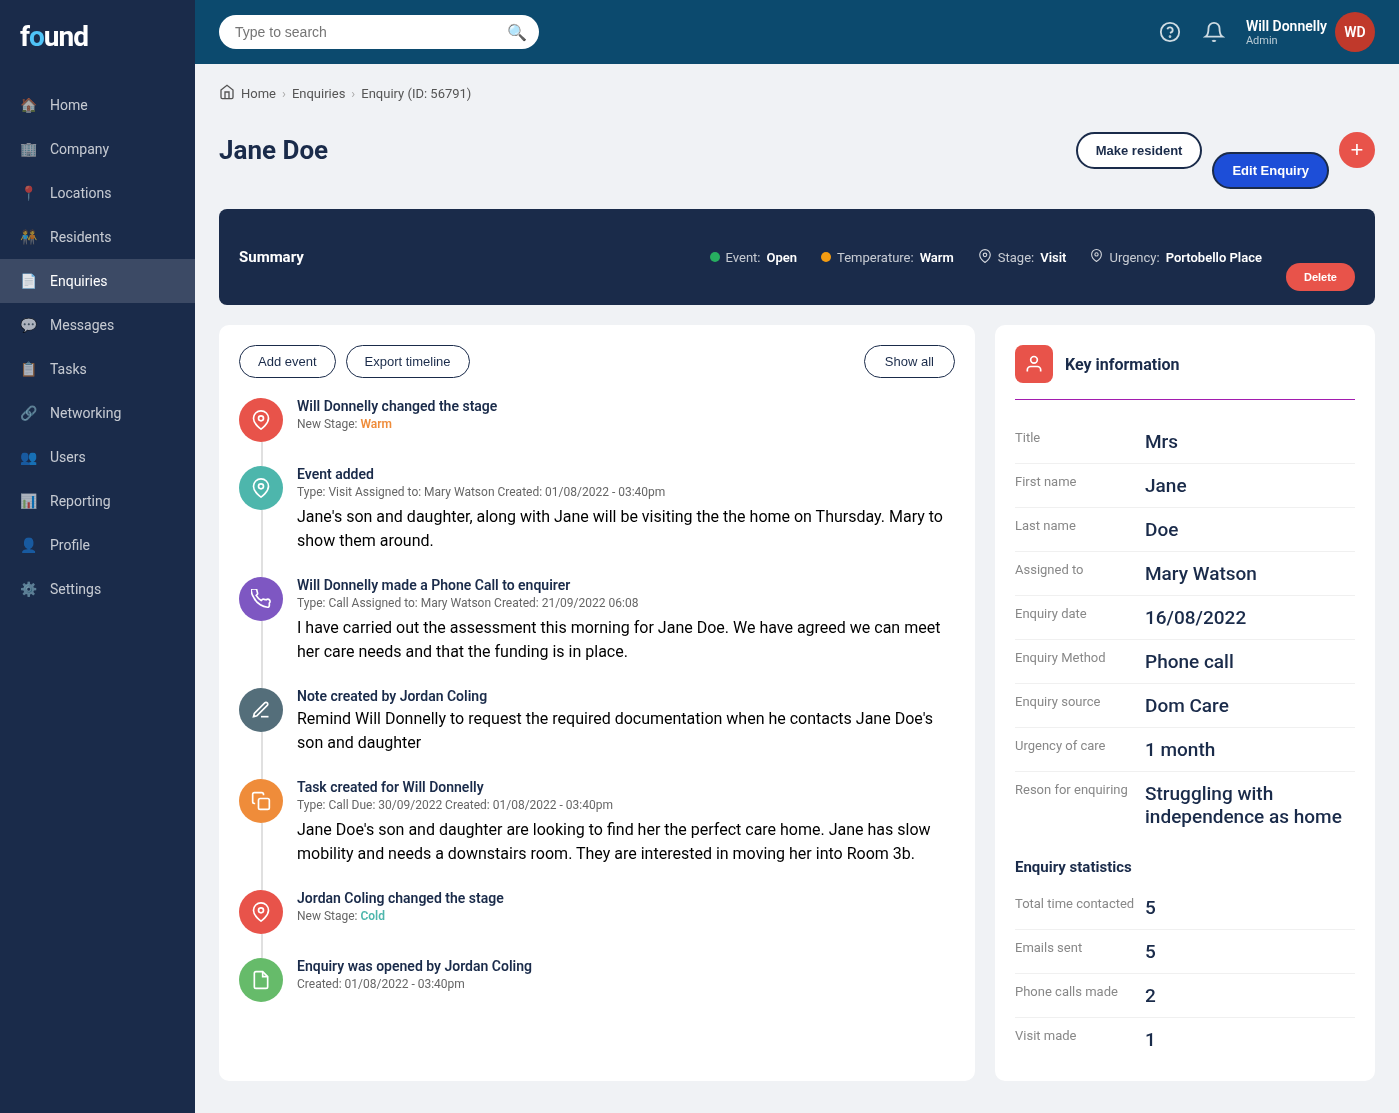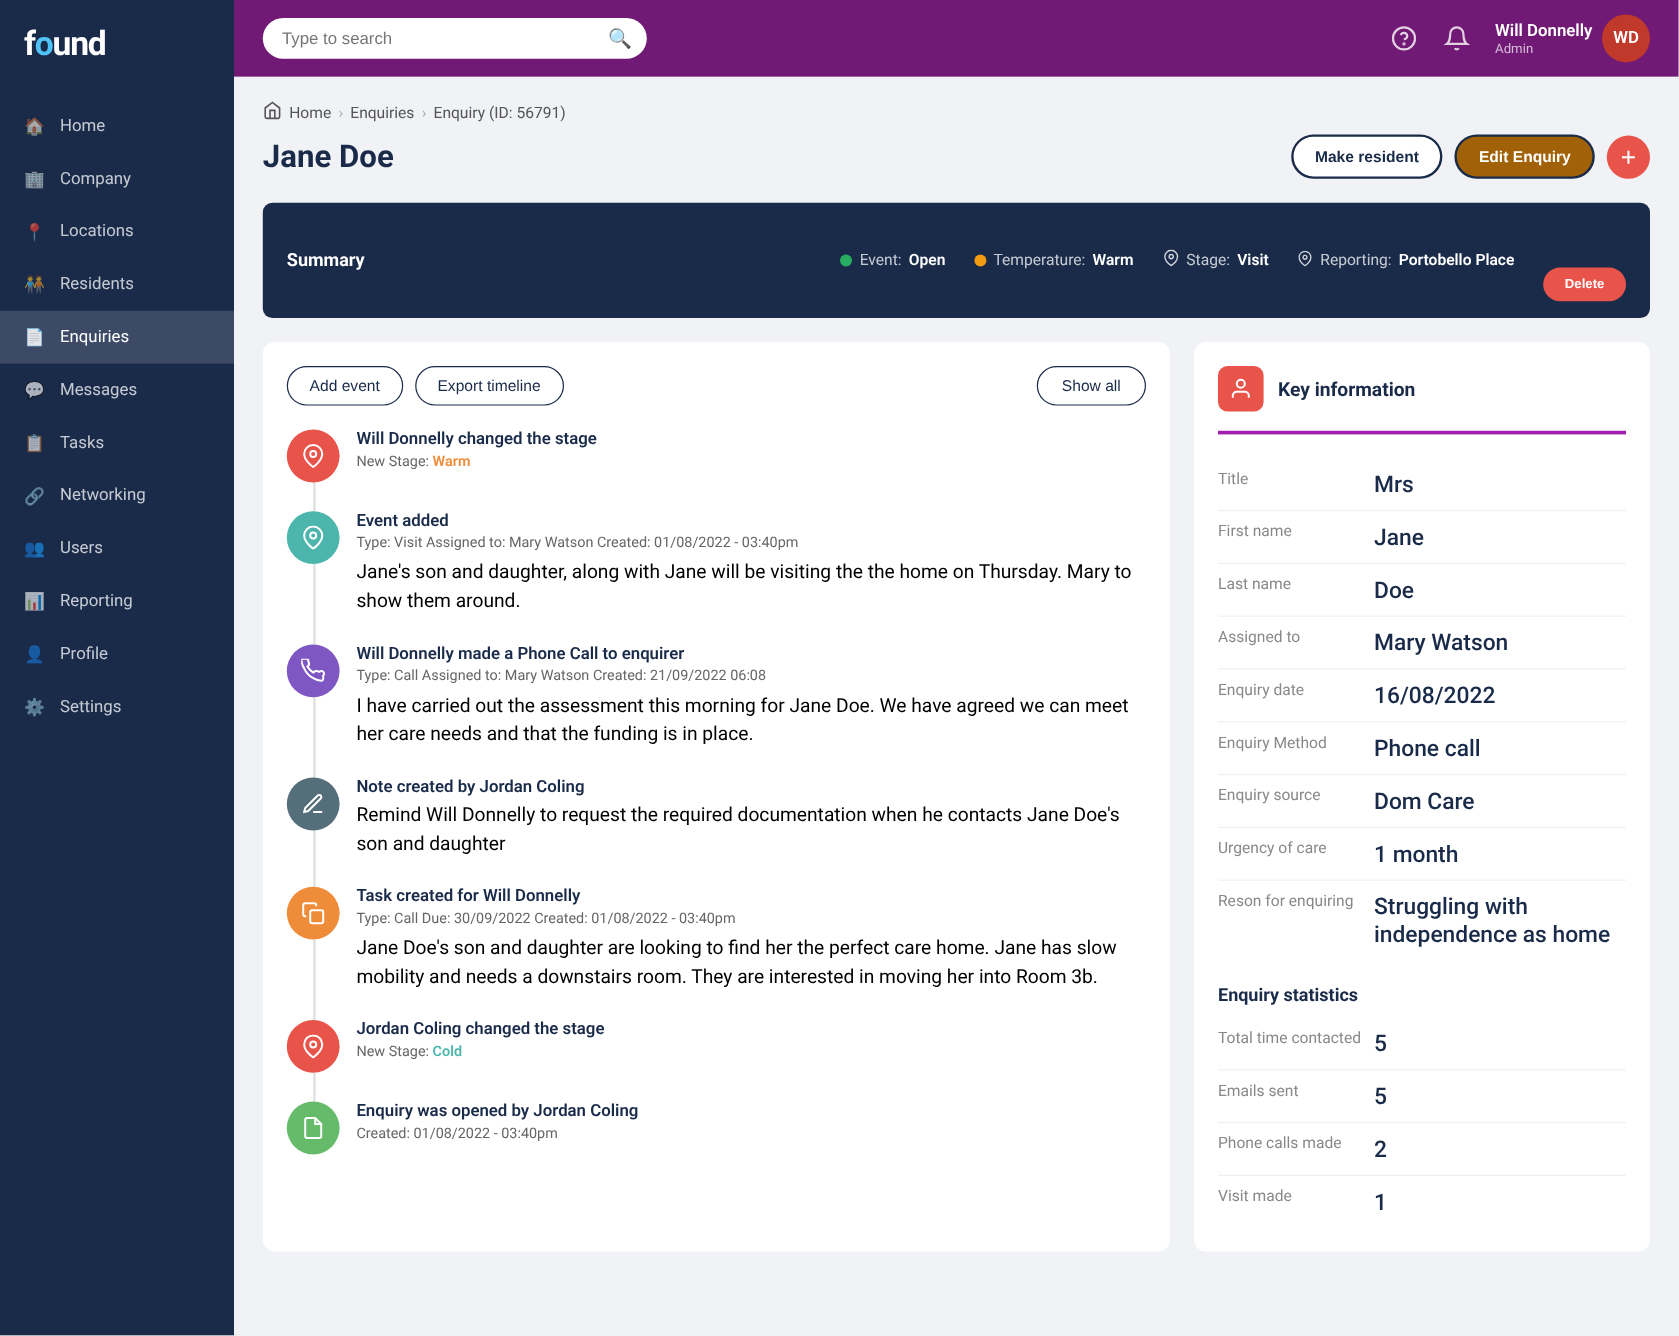--- a/index.html
+++ b/index.html
@@ -12,21 +12,21 @@
     .logo-text span { color: #4fc3f7; }
     .sidebar-nav { flex: 1; }
     .nav-item { display: flex; align-items: center; gap: 12px; padding: 13px 20px; color: rgba(255,255,255,0.75); cursor: pointer; font-size: 14px; transition: background 0.15s; }
     .nav-item.active { background: rgba(255,255,255,0.15); color: white; }
     .nav-icon { width: 18px; height: 18px; display: flex; align-items: center; justify-content: center; flex-shrink: 0; opacity: 0.85; }
 
     
     .main { flex: 1; display: flex; flex-direction: column; overflow: hidden; }
 
     
-    .header { background: #701a75; padding: 12px 24px; display: flex; align-items: center; gap: 16px; }
+    .header { background: #0c4a6e; padding: 12px 24px; display: flex; align-items: center; gap: 16px; }
     .search-box { flex: 1; max-width: 320px; position: relative; }
     .search-box input { width: 100%; padding: 9px 16px 9px 16px; border-radius: 24px; border: none; background: white; font-size: 14px; color: #333; outline: none; }
     .search-icon-wrap { position: absolute; right: 12px; top: 50%; transform: translateY(-50%); color: #999; }
     .header-actions { margin-left: auto; display: flex; align-items: center; gap: 20px; }
     .header-icon { color: rgba(255,255,255,0.8); cursor: pointer; width: 24px; height: 24px; display: flex; align-items: center; justify-content: center; font-size: 20px; }
     .user-info { display: flex; align-items: center; gap: 8px; color: white; font-size: 13px; }
     .user-name { font-weight: 600; font-size: 14px; }
     .user-role { font-size: 11px; opacity: 0.7; }
     .avatar { width: 40px; height: 40px; border-radius: 50%; background: #c0392b; display: flex; align-items: center; justify-content: center; color: white; font-weight: 600; font-size: 14px; overflow: hidden; }
 
@@ -36,21 +36,21 @@
     
     .breadcrumb { display: flex; align-items: center; gap: 6px; font-size: 13px; color: #555; margin-bottom: 8px; }
     .breadcrumb-sep { color: #aaa; }
     .breadcrumb a { color: #555; text-decoration: none; }
 
     
     .page-header { display: flex; align-items: center; margin-bottom: 20px; }
     .page-title { font-size: 26px; font-weight: 700; color: #1a2b4a; flex: 1; }
     .page-actions { display: flex; gap: 10px; align-items: center; }
     .btn { padding: 9px 18px; border-radius: 24px; border: 2px solid #1a2b4a; background: white; color: #1a2b4a; font-size: 13px; font-weight: 600; cursor: pointer; white-space: nowrap; }
-    .btn-primary { background: #a16207; color: white; }
+    .btn-primary { background: #1d4ed8; color: white; margin-top: 41px; }
     .btn-circle { width: 36px; height: 36px; border-radius: 50%; background: #e8534a; color: white; border: none; font-size: 22px; cursor: pointer; display: flex; align-items: center; justify-content: center; }
 
     
     .summary-bar { background: #1a2b4a; color: white; border-radius: 8px; padding: 14px 20px; display: flex; align-items: center; margin-bottom: 20px; }
     .summary-title { font-weight: 700; font-size: 15px; margin-right: auto; }
     .summary-item { display: flex; align-items: center; gap: 6px; font-size: 13px; margin-right: 24px; }
     .summary-label { opacity: 0.75; }
     .summary-value { font-weight: 600; }
     .status-dot { width: 10px; height: 10px; border-radius: 50%; display: inline-block; }
     .status-dot.green { background: #27ae60; }
@@ -80,21 +80,21 @@
     .icon-orange { background: #ef8c3a; }
     .icon-green { background: #66bb6a; }
     .event-content { flex: 1; }
     .event-title { font-size: 14px; font-weight: 600; color: #1a2b4a; margin-bottom: 3px; }
     .event-meta { font-size: 12px; color: #666; margin-bottom: 6px; }
     .event-meta .stage-warm { color: #ef8c3a; font-weight: 600; }
     .event-meta .stage-cold { color: #4db6ac; font-weight: 600; }
     .event-body { font-size: 16px; color: #000000; line-height: 1.5; }
 
     
-    .key-info-header { display: flex; align-items: center; gap: 12px; margin-bottom: 20px; padding-bottom: 16px; border-bottom: 3px solid #a21caf; }
+    .key-info-header { display: flex; align-items: center; gap: 12px; margin-bottom: 20px; padding-bottom: 16px; border-bottom: 1px solid #a21caf; }
     .key-info-icon { width: 38px; height: 38px; border-radius: 8px; background: #e8534a; display: flex; align-items: center; justify-content: center; color: white; font-size: 18px; }
     .key-info-title { font-weight: 700; font-size: 16px; color: #1a2b4a; }
     .info-row { display: flex; align-items: flex-start; padding: 10px 0; border-bottom: 1px solid #f0f0f0; }
     .info-row:last-child { border-bottom: none; }
     .info-label { color: #888; font-size: 13px; width: 130px; flex-shrink: 0; }
     .info-value { color: #1a2b4a; font-size: 19px; font-weight: 500; }
     .section-title { font-size: 15px; font-weight: 700; color: #1a2b4a; margin: 20px 0 10px; }
 
     
     .home-icon-svg { width: 16px; height: 16px; }
@@ -238,21 +238,21 @@
         <span class="summary-label">Stage:</span>
         <span class="summary-value">Visit</span>
       </div>
       <div class="summary-item">
         <span class="location-icon">
           <svg width="13" height="13" viewBox="0 0 24 24" fill="none" stroke="rgba(255,255,255,0.8)" stroke-width="2">
               <path d="M21 10c0 7-9 13-9 13s-9-6-9-13a9 9 0 0118 0z"></path>
               <circle cx="12" cy="10" r="3"></circle>
             </svg>
         </span>
-        <span class="summary-label">Reporting:</span>
+        <span class="summary-label">Urgency:</span>
         <span class="summary-value">Portobello Place</span>
       </div>
       <button class="btn-delete">Delete</button>
     </div>
 
     <div class="content-grid">
 
       <div class="card">
         <div class="timeline-header">
           <button class="timeline-btn">Add event</button>

